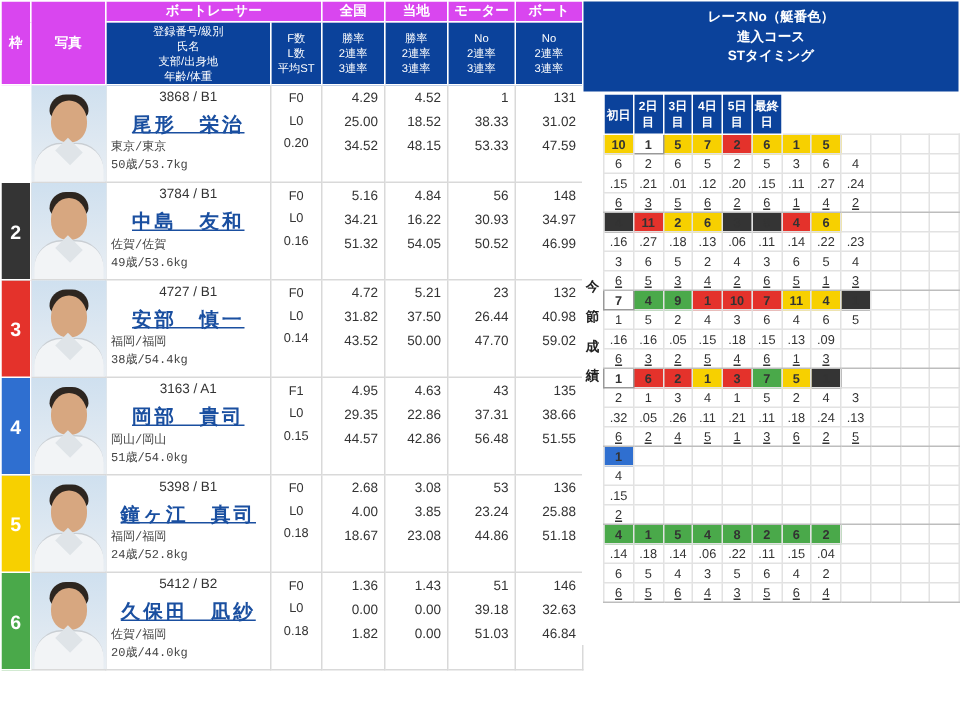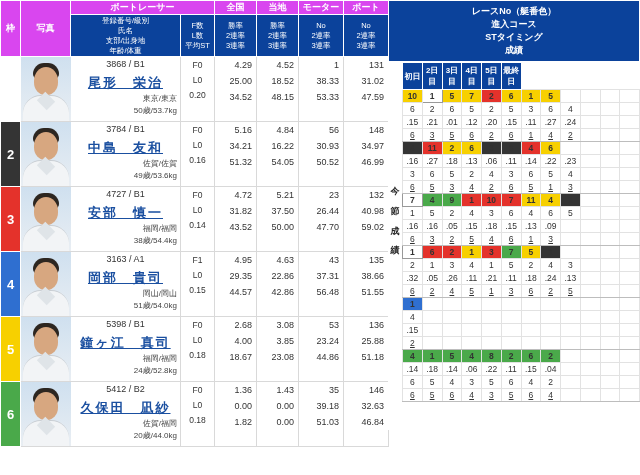--- a/index.html
+++ b/index.html
@@ -115,21 +115,21 @@
   }
   td.info {
     border: 1px solid #d9d9d9;
     padding: 1px 3px;
     vertical-align: top;
     line-height: 1.5;
   }
   .reg { text-align: center; font-size: 9px; color: #333; }
   .nm  { text-align: center; font-size: 13px; font-weight: bold; color: #1a4fa0;
          text-decoration: underline; letter-spacing: 2px; padding: 1px 0; font-family: Liberation Serif, serif;}
-  .br  { text-align: right; font-size: 8px; color: #444; }
+  .br  { text-align: left; font-size: 8px; color: #444; font-family: Liberation Mono, monospace; }
   td.fl {
     border: 1px solid #d9d9d9;
     padding: 1px 3px;
     vertical-align: top;
     text-align: center;
     font-size: 8.5px;
     line-height: 1.75;
     color: #333;
     width: 34px;
   }
@@ -504,40 +504,39 @@
           <div>1.36</div>
           <div>0.00</div>
           <div>1.82</div>
         </td>
         <td class="num">
           <div>1.43</div>
           <div>0.00</div>
           <div>0.00</div>
         </td>
         <td class="num">
-          <div>35</div>
+          <div>51</div>
           <div>39.18</div>
           <div>51.03</div>
         </td>
         <td class="num">
           <div>146</div>
           <div>32.63</div>
           <div>46.84</div>
         </td>
       </tr>
     </tbody>
       </table>
   </div>
 
   <div class="right">
     <div class="rhead">
       <div>レースNo（艇番色）</div>
       <div>進入コース</div>
       <div>STタイミング</div>
-      <div>成績</div>
     </div>
     <div class="rwrap">
       <div class="vlabel">今<br>節<br>成<br>績</div>
       <table class="days">
         <tbody>
             <tr>
           <th>初日</th>
           <th>2日目</th>
           <th>3日目</th>
           <th>4日目</th>

